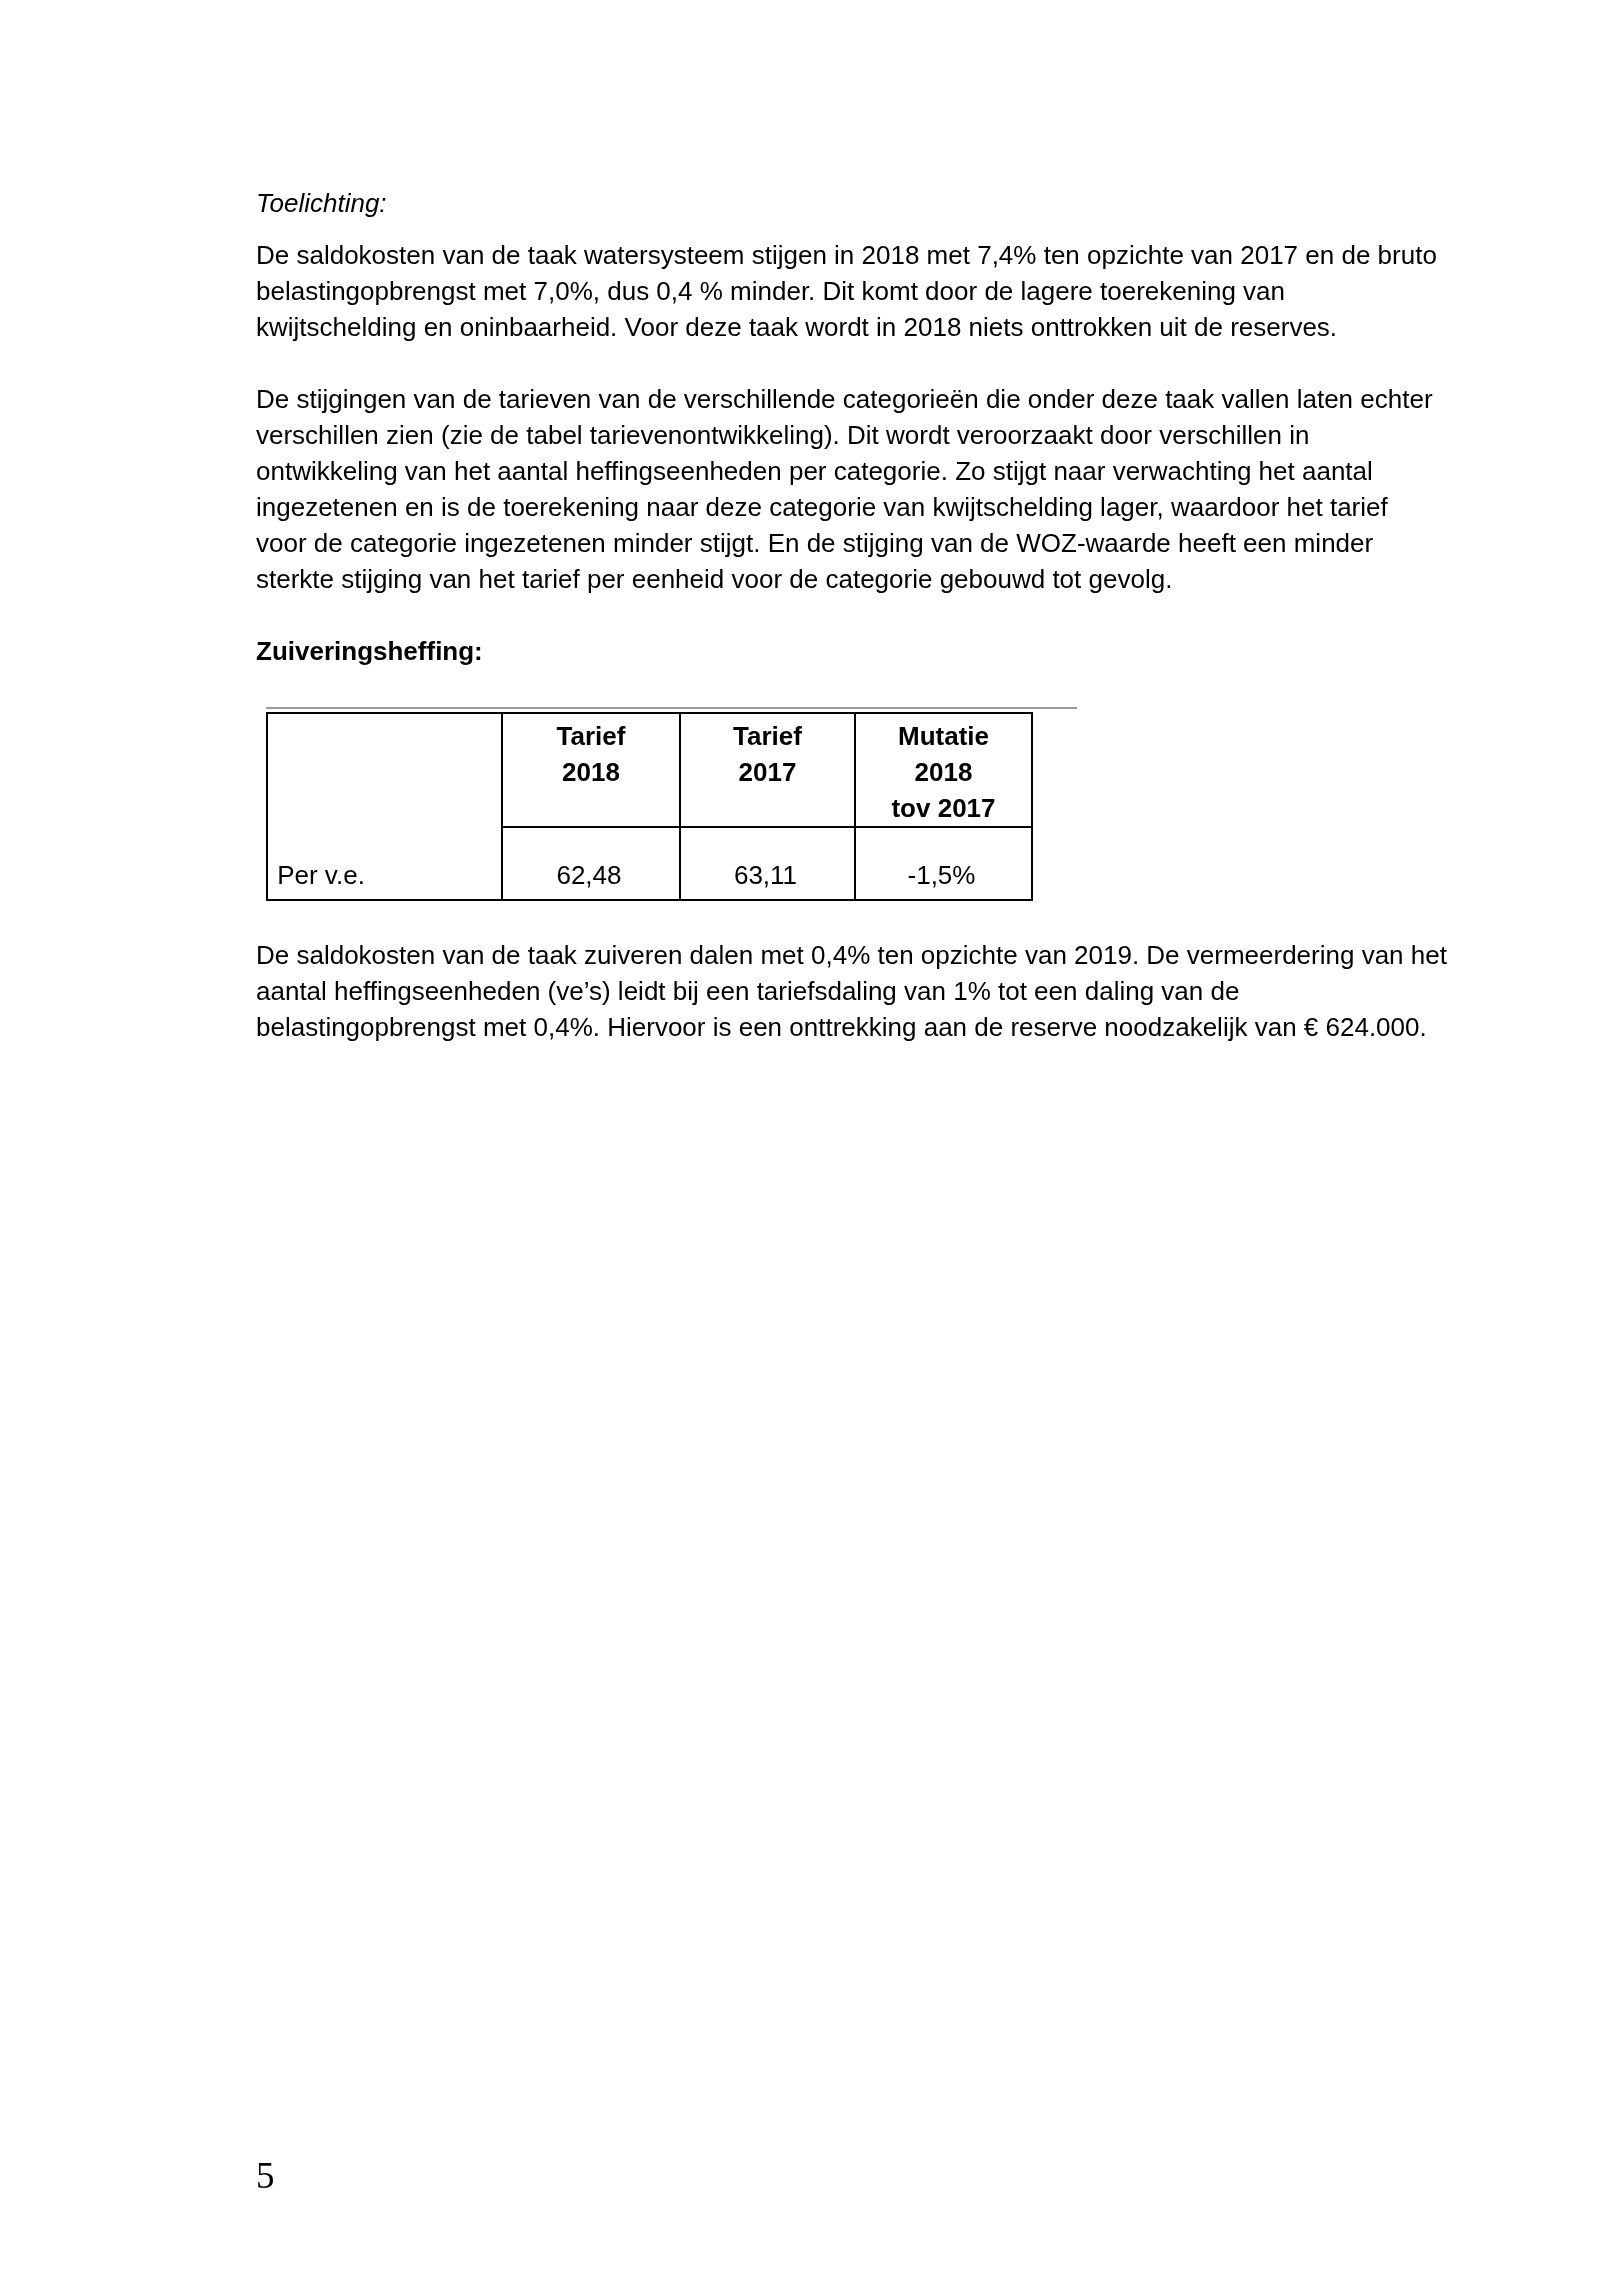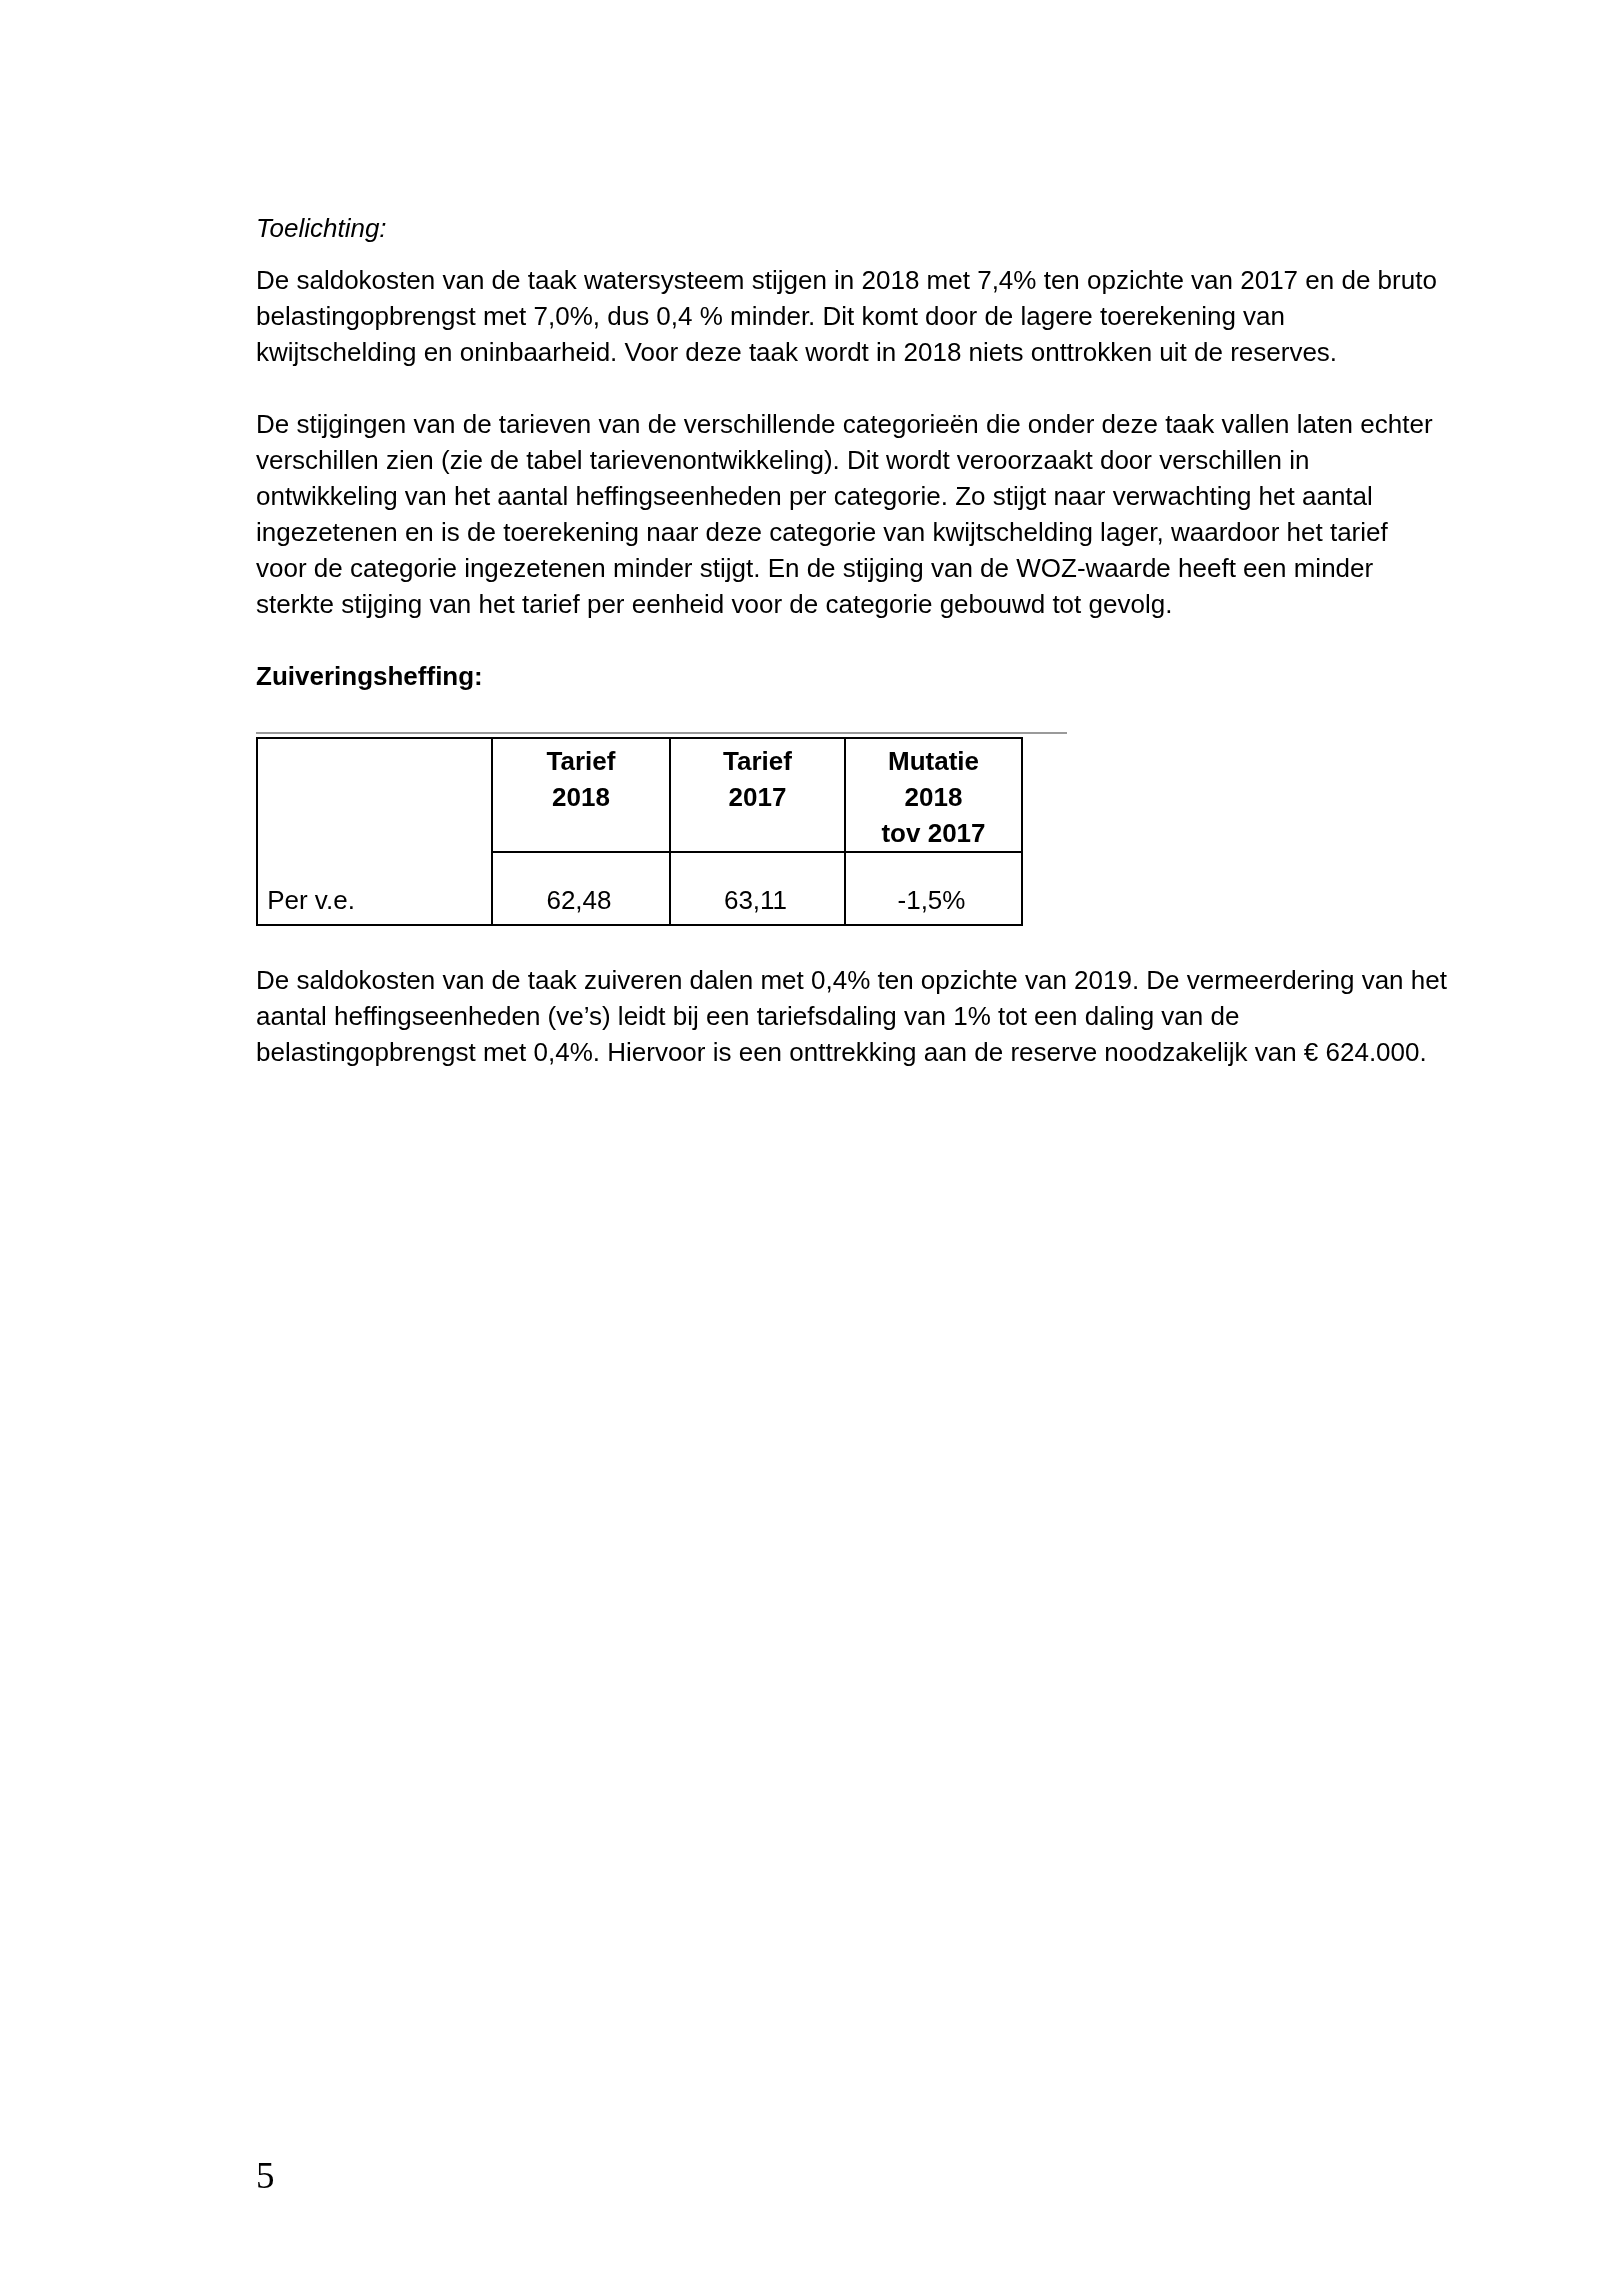--- a/index.html
+++ b/index.html
@@ -10,21 +10,21 @@
     height: 2295px;
     background: #ffffff;
     color: #000000;
     font-family: "Liberation Sans", sans-serif;
     overflow: hidden;
   }
 
   .content {
     position: absolute;
     left: 256px;
-    top: 210px;
+    top: 185px;
     width: 1246px;
   }
 
   .body-line, .body-par {
     font-size: 26px;
     line-height: 36px;
     white-space: pre;          
     margin: 0;
   }
 
@@ -39,21 +39,21 @@
     font-size: 26px;
     line-height: 36px;
     font-weight: bold;
     margin: 0 0 43px 0;
     white-space: pre;
   }
 
   .table-wrap {
     position: relative;
     width: 811px;
-    margin: 0 0 36px 0;
+    margin: 0 0 36px 10px;
   }
   
   .table-wrap::before {
     content: "";
     position: absolute;
     left: 0;
     right: 0;
     top: -4.6px;
     height: 1.3px;
     background: #9a9a9a;

